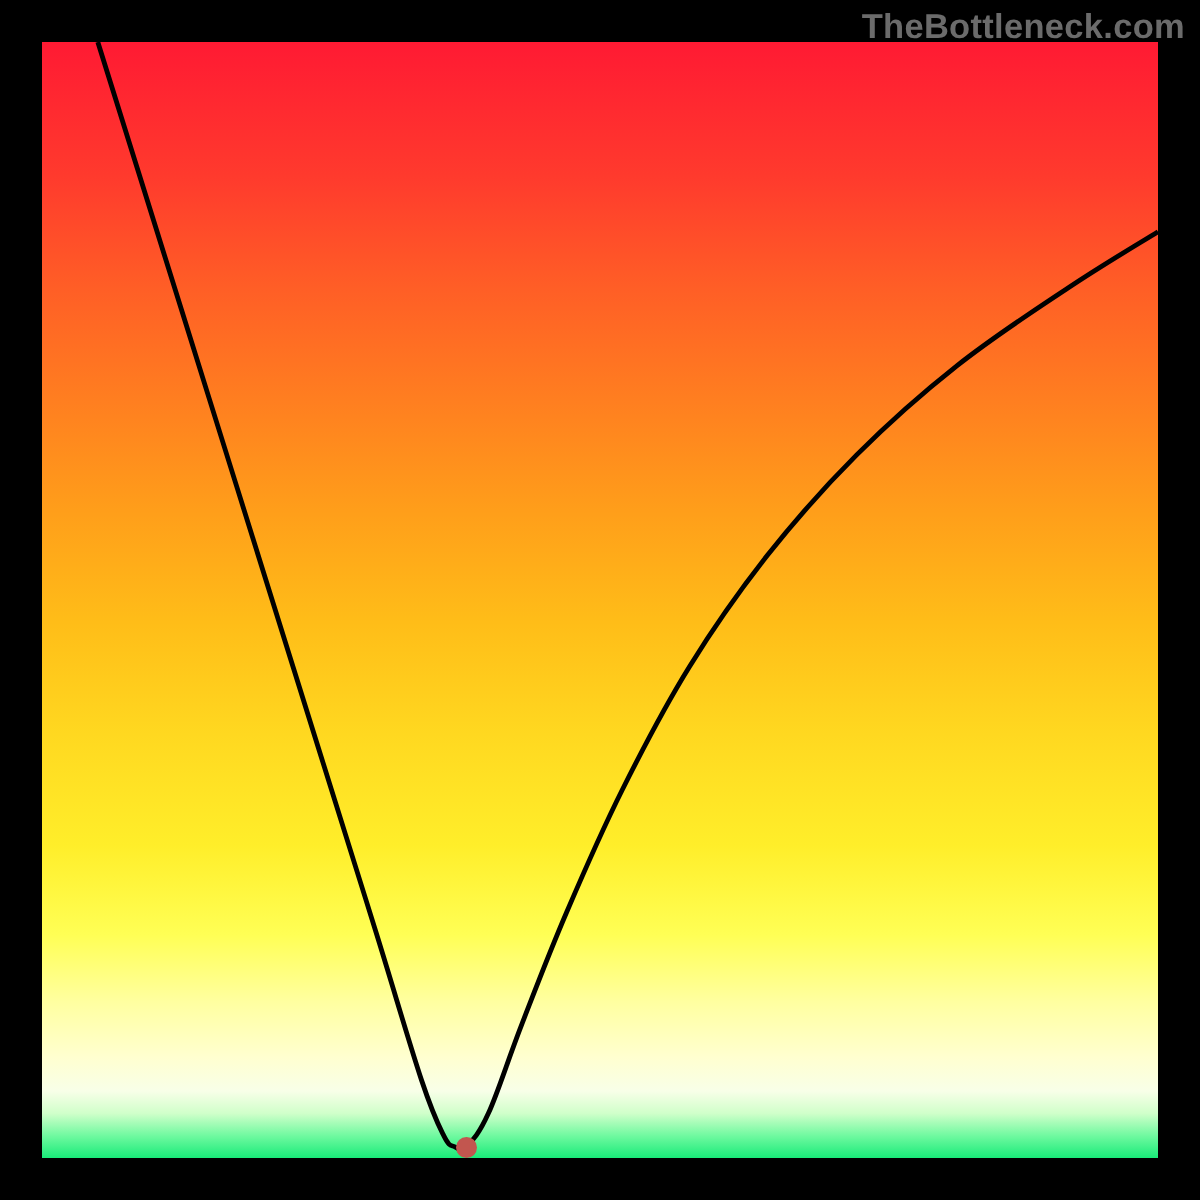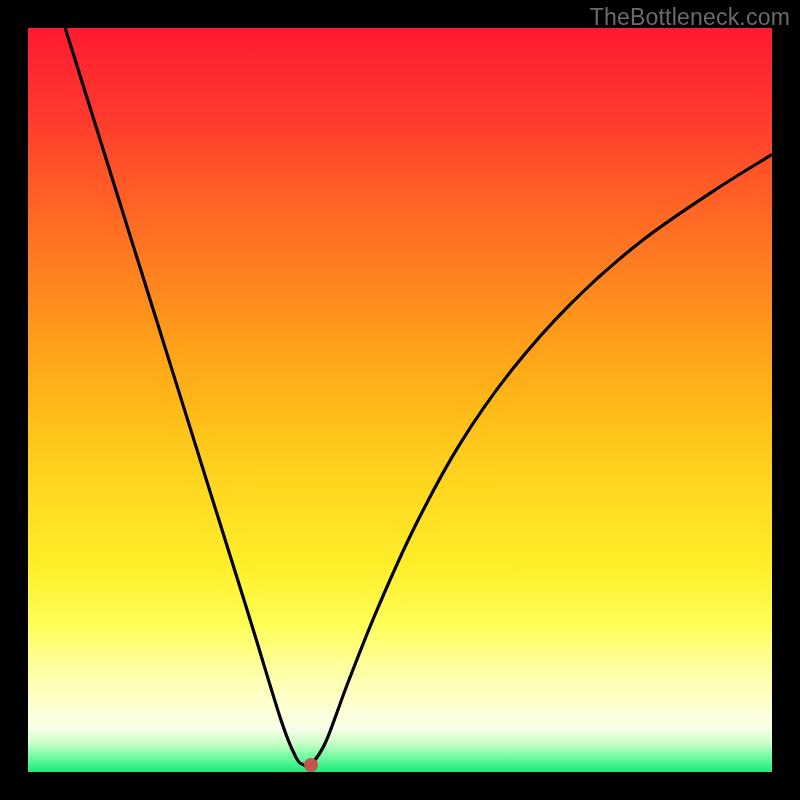--- a/index.html
+++ b/index.html
@@ -41,21 +41,21 @@
       #70f9a0 98%,
       #19eb79 100%
     );
   }
   .watermark {
     position: absolute;
     top: 4px;
     right: 10px;
     font-family: Arial, Helvetica, sans-serif;
     font-size: 23px;
-    font-weight: 400;
+    font-weight: 700;
     color: #6b6b6b;
     letter-spacing: 0.2px;
   }
   svg.curve {
     position: absolute;
     left: 0;
     top: 0;
     width: 744px;
     height: 744px;
     overflow: visible;

